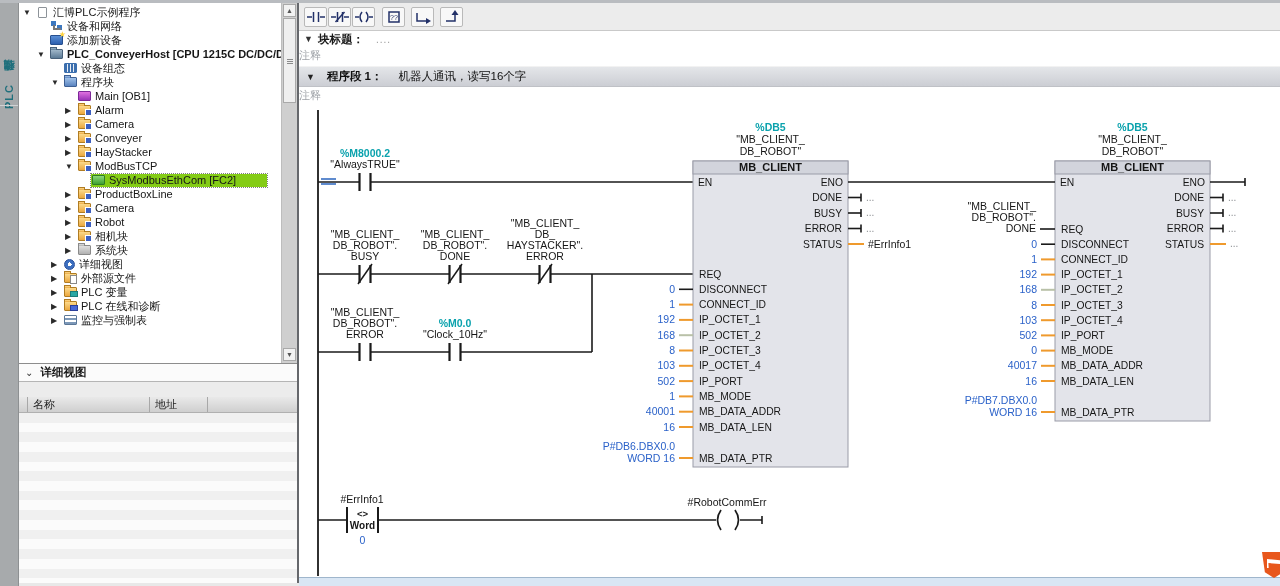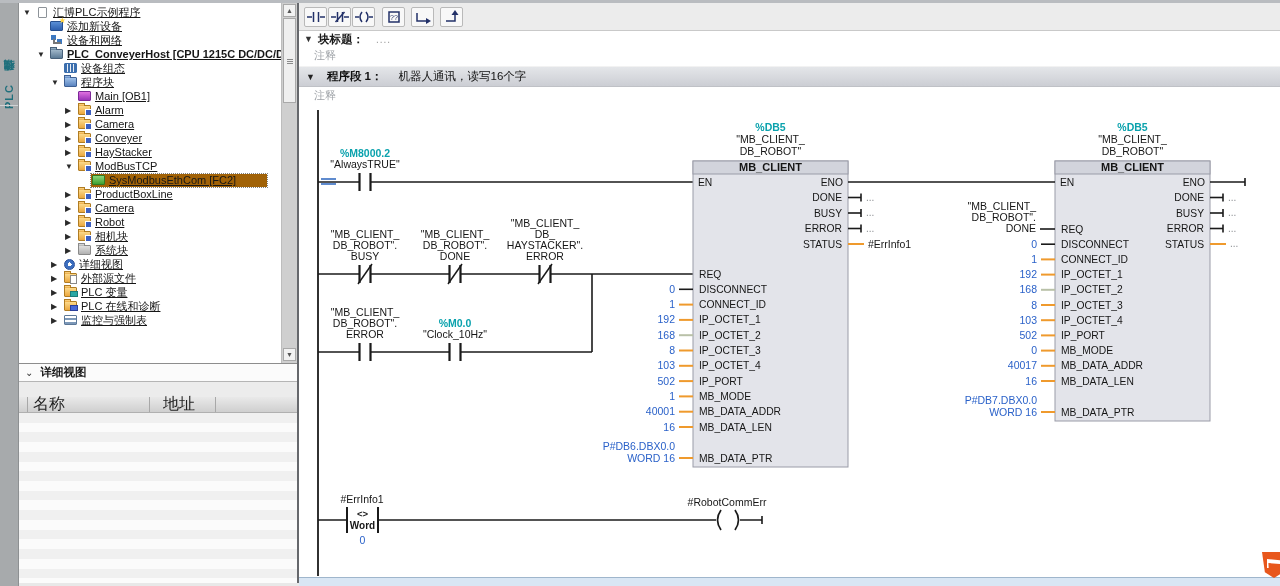--- a/index.html
+++ b/index.html
@@ -15,22 +15,22 @@
   #left-strip .strip-divider{position:absolute;top:102px;left:0;width:100%;border-top:1px solid #cfd2d4;}
 
   
   #tree-panel{position:absolute;left:19px;top:3px;width:278px;height:360px;background:#ffffff;
       border-right:2px solid #66686c;overflow:hidden;}
   #tree-rows{position:absolute;left:0;top:2px;right:16px;}
   .tree-row{height:14px;display:flex;align-items:center;font-size:11px;color:#161616;white-space:nowrap;}
   .tsp{flex:none;}
   .caret{flex:none;width:12px;font-size:8px;color:#2a2a2a;text-align:left;}
   .trw{display:flex;align-items:center;flex:1;margin-right:14px;height:13px;padding-left:1px;}
-  .trw.sel{background:#a16207;outline:1px dotted #808080;}
-  .tl{margin-left:0;text-decoration:underline;}
+  .trw.sel{background:#84cc16;outline:1px dotted #808080;}
+  .tl{margin-left:0;}
   .tl.b{font-weight:bold;}
   .ic{width:13px;height:10px;margin-right:4px;position:relative;flex:none;border-radius:1px;box-sizing:border-box;}
   .ic-project{background:#fff;border:1px solid #8d9399;width:9px;height:11px;margin-left:2px;margin-right:6px;}
   .ic-add-device,.ic-add-block{background:linear-gradient(#5a8fd6,#2d5fae);border:1px solid #27508f;}
   .ic-add-device::after,.ic-add-block::after{content:"★";color:#ffd23e;font-size:8px;position:absolute;top:-6px;right:-4px;}
   .ic-devices-networks{background:none;}
   .ic-devices-networks::before{content:"";position:absolute;left:1px;top:0;width:5px;height:5px;background:#3c78c0;box-shadow:6px 4px 0 #3c78c0;}
   .ic-devices-networks::after{content:"";position:absolute;left:3px;top:4px;width:6px;height:3px;border-left:2px solid #777;border-bottom:2px solid #777;}
   .ic-plc-device{background:linear-gradient(#9fb6c8,#5c7b96);border:1px solid #48617a;}
   .ic-device-config{background:repeating-linear-gradient(90deg,#3c6fae 0 2px,#e8eef5 2px 3px);border:1px solid #3c6fae;}
@@ -62,40 +62,40 @@
   #sb-up{top:1px;} #sb-down{bottom:2px;}
   #sb-thumb{position:absolute;left:1px;top:15px;width:13px;height:85px;background:#efefef;border:1px solid #a9a9a9;box-sizing:border-box;}
   #sb-thumb::after{content:"";position:absolute;left:3px;top:40px;width:6px;height:1px;background:#8a8a8a;box-shadow:0 2px 0 #8a8a8a,0 4px 0 #8a8a8a;}
 
   
   #detail-panel{position:absolute;left:19px;top:363px;width:278px;height:220px;background:#ececec;border-right:2px solid #66686c;overflow:hidden;}
   #detail-header{height:17px;background:#fbfbfb;border-top:1px solid #8d8d8d;border-bottom:1px solid #b5b5b5;
       display:flex;align-items:center;font-size:11.5px;font-weight:bold;color:#1a1a1a;}
   #detail-header .chev{font-size:10px;font-weight:normal;color:#333;margin:0 7px 0 6px;}
   #detail-gap{height:15px;background:#ececec;}
-  #detail-colheader{height:15px;display:flex;background:linear-gradient(#e9e9e9,#cfcfcf);font-size:16px;color:#222;
+  #detail-colheader{height:15px;display:flex;background:linear-gradient(#e9e9e9,#cfcfcf);font-size:11px;color:#222;
       border-bottom:1px solid #b0b0b0;align-items:flex-end;}
   .dcell{border-right:1px solid #a8a8a8;height:100%;display:flex;align-items:center;padding-left:5px;box-sizing:border-box;}
-  .dc0{width:9px;padding:0;} .dc1{width:122px;} .dc2{width:58px;margin-left:8px;} .dc3{flex:1;border-right:none;}
+  .dc0{width:9px;padding:0;} .dc1{width:122px;} .dc2{width:58px;} .dc3{flex:1;border-right:none;}
   #detail-stripes .stripe{height:9.72px;}
   #detail-stripes .stripe:nth-child(odd){background:#f0f0f0;}
   #detail-stripes .stripe:nth-child(even){background:#fbfbfb;}
 
   
   #editor{position:absolute;left:299px;top:3px;width:981px;height:583px;background:#ffffff;overflow:hidden;}
   #editor-toolbar{height:27px;background:#ececec;border-bottom:1px solid #c9c9c9;display:flex;align-items:center;padding-left:5px;}
   .tb-btn{width:23px;height:20px;background:#f8f8f8;border:1px solid #b9b9b9;border-radius:2px;
       display:flex;align-items:center;justify-content:center;margin-right:1px;box-sizing:border-box;}
   .tb-btn:nth-child(4){margin-left:6px;} .tb-btn:nth-child(5){margin-left:5px;} .tb-btn:nth-child(6){margin-left:5px;}
   .tb-btn svg{display:block;}
   #block-title-row{height:16px;display:flex;align-items:center;font-size:11.5px;padding-left:5px;background:#fff;}
   #block-title-row .caret2{font-size:9px;color:#333;margin-right:5px;}
   #block-title-row .btl{font-weight:bold;color:#1a1a1a;}
   #block-title-row .dots{color:#9a9a9a;margin-left:12px;letter-spacing:1px;font-size:10px;}
-  .comment-row{height:16px;display:flex;align-items:center;padding-left:15px;color:#9fa3a8;font-size:11px;background:#fff;}
+  .comment-row{height:16px;display:flex;align-items:center;color:#9fa3a8;font-size:11px;background:#fff;}
   #network-header{height:19px;margin-top:3px;display:flex;align-items:center;
       background:linear-gradient(#e4e6e9,#ccced4);border-top:1px solid #f2f2f2;border-bottom:1px solid #bfc1c6;font-size:11.5px;color:#111;}
   #network-header .caret2{font-size:9px;color:#222;margin:0 12px 0 7px;}
   #network-header .nlabel{font-weight:bold;margin-right:16px;}
   #ladder-canvas{position:absolute;left:0;top:100px;width:981px;height:475px;background:#fff;}
   #ladder-svg{position:absolute;left:0;top:0;}
   #ladder-svg text{font-family:"Liberation Sans",sans-serif;}
   #hscroll{position:absolute;bottom:0;left:0;width:981px;height:8px;background:#d9e6f4;border-top:1px solid #9fb6cc;}
 
   
@@ -123,30 +123,30 @@
           <span class="caret">▼</span>
           <span class="trw">
             <span class="ic ic-project"></span>
             <span class="tl">汇博PLC示例程序</span>
           </span>
         </div>
         <div class="tree-row">
           <span class="tsp" style="width: 18px;"></span>
           <span class="caret"></span>
           <span class="trw">
+            <span class="ic ic-devices-networks"></span>
+            <span class="tl">设备和网络</span>
+          </span>
+        </div>
+        <div class="tree-row">
+          <span class="tsp" style="width: 18px;"></span>
+          <span class="caret"></span>
+          <span class="trw">
             <span class="ic ic-add-device"></span>
             <span class="tl">添加新设备</span>
-          </span>
-        </div>
-        <div class="tree-row">
-          <span class="tsp" style="width: 18px;"></span>
-          <span class="caret"></span>
-          <span class="trw">
-            <span class="ic ic-devices-networks"></span>
-            <span class="tl">设备和网络</span>
           </span>
         </div>
         <div class="tree-row">
           <span class="tsp" style="width: 18px;"></span>
           <span class="caret">▼</span>
           <span class="trw">
             <span class="ic ic-plc-device"></span>
             <span class="tl b">PLC_ConveyerHost [CPU 1215C DC/DC/DC]</span>
           </span>
         </div>

